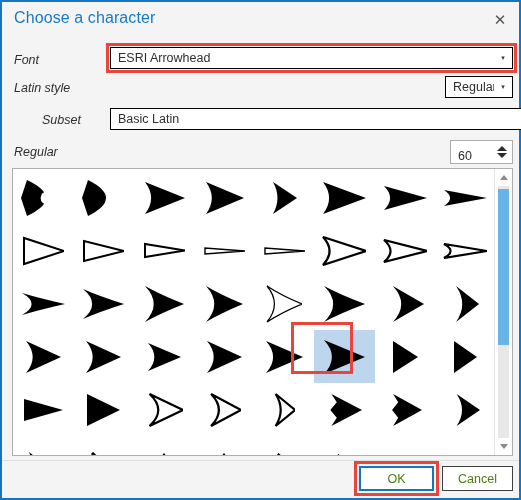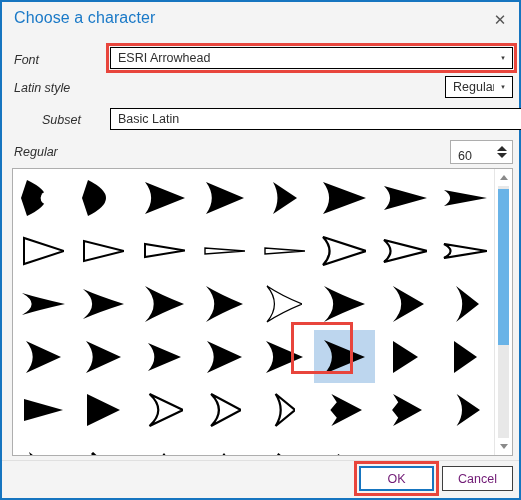--- a/index.html
+++ b/index.html
@@ -122,21 +122,21 @@
     position:absolute;left:3px;width:11px;top:19px;height:158px;
     background:#69b3e7;cursor:pointer;
   }
 
   .footer-sep{
     position:absolute;left:0;right:0;top:458px;height:1px;background:#e0e0e0;
   }
   .btn{
     position:absolute;box-sizing:border-box;
     background:#ffffff;border:1px solid #3f3f3f;
-    font-size:12.5px;color:#701a75;
+    font-size:12.5px;color:#4d7c0f;
     display:flex;align-items:center;justify-content:center;
     cursor:pointer;
     font-family:"Liberation Sans", sans-serif;
   }
   .btn-ok{left:357px;top:464px;width:75px;height:25px;
     border:2px solid #1675c0;}
   .btn-cancel{left:440px;top:464px;width:71px;height:25px;}
 
   
   .anno{

